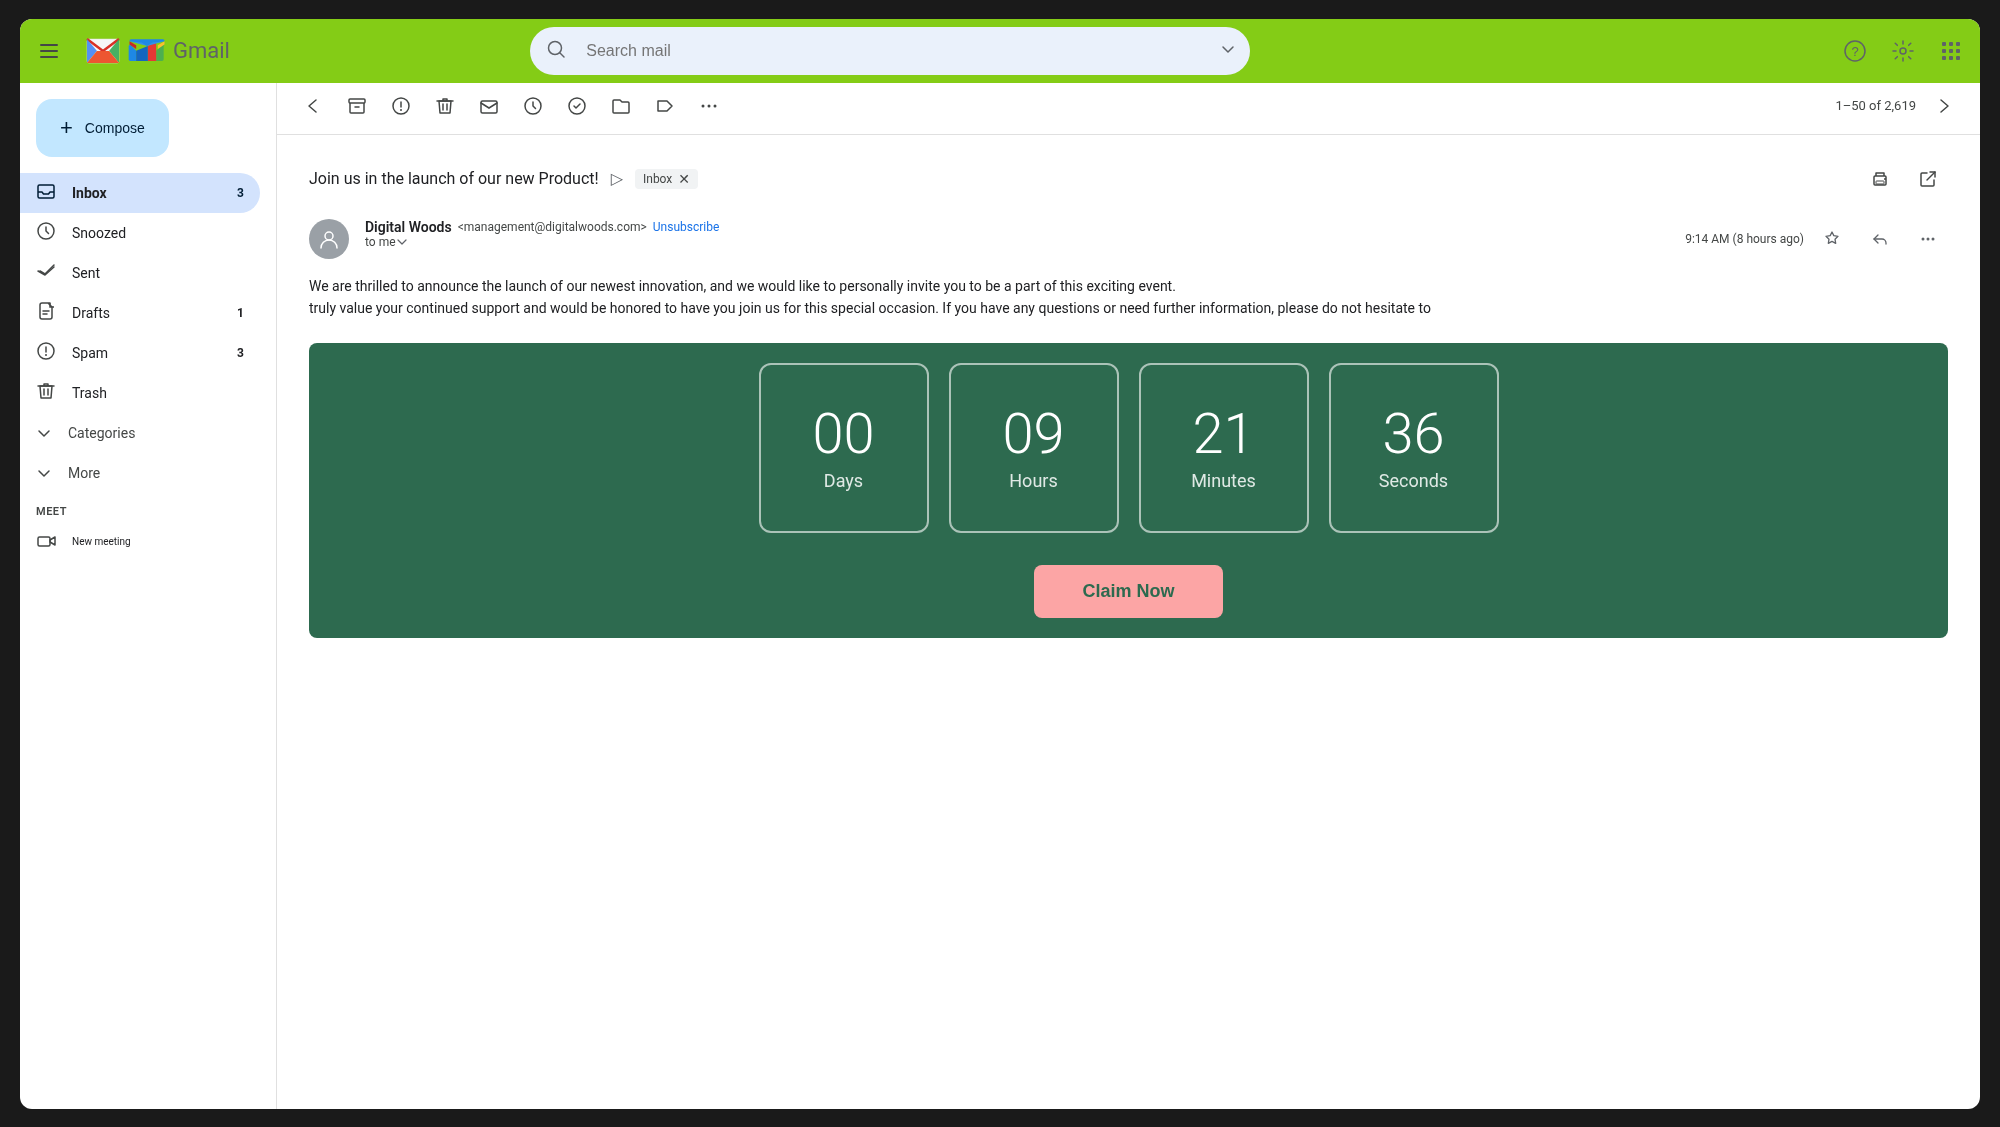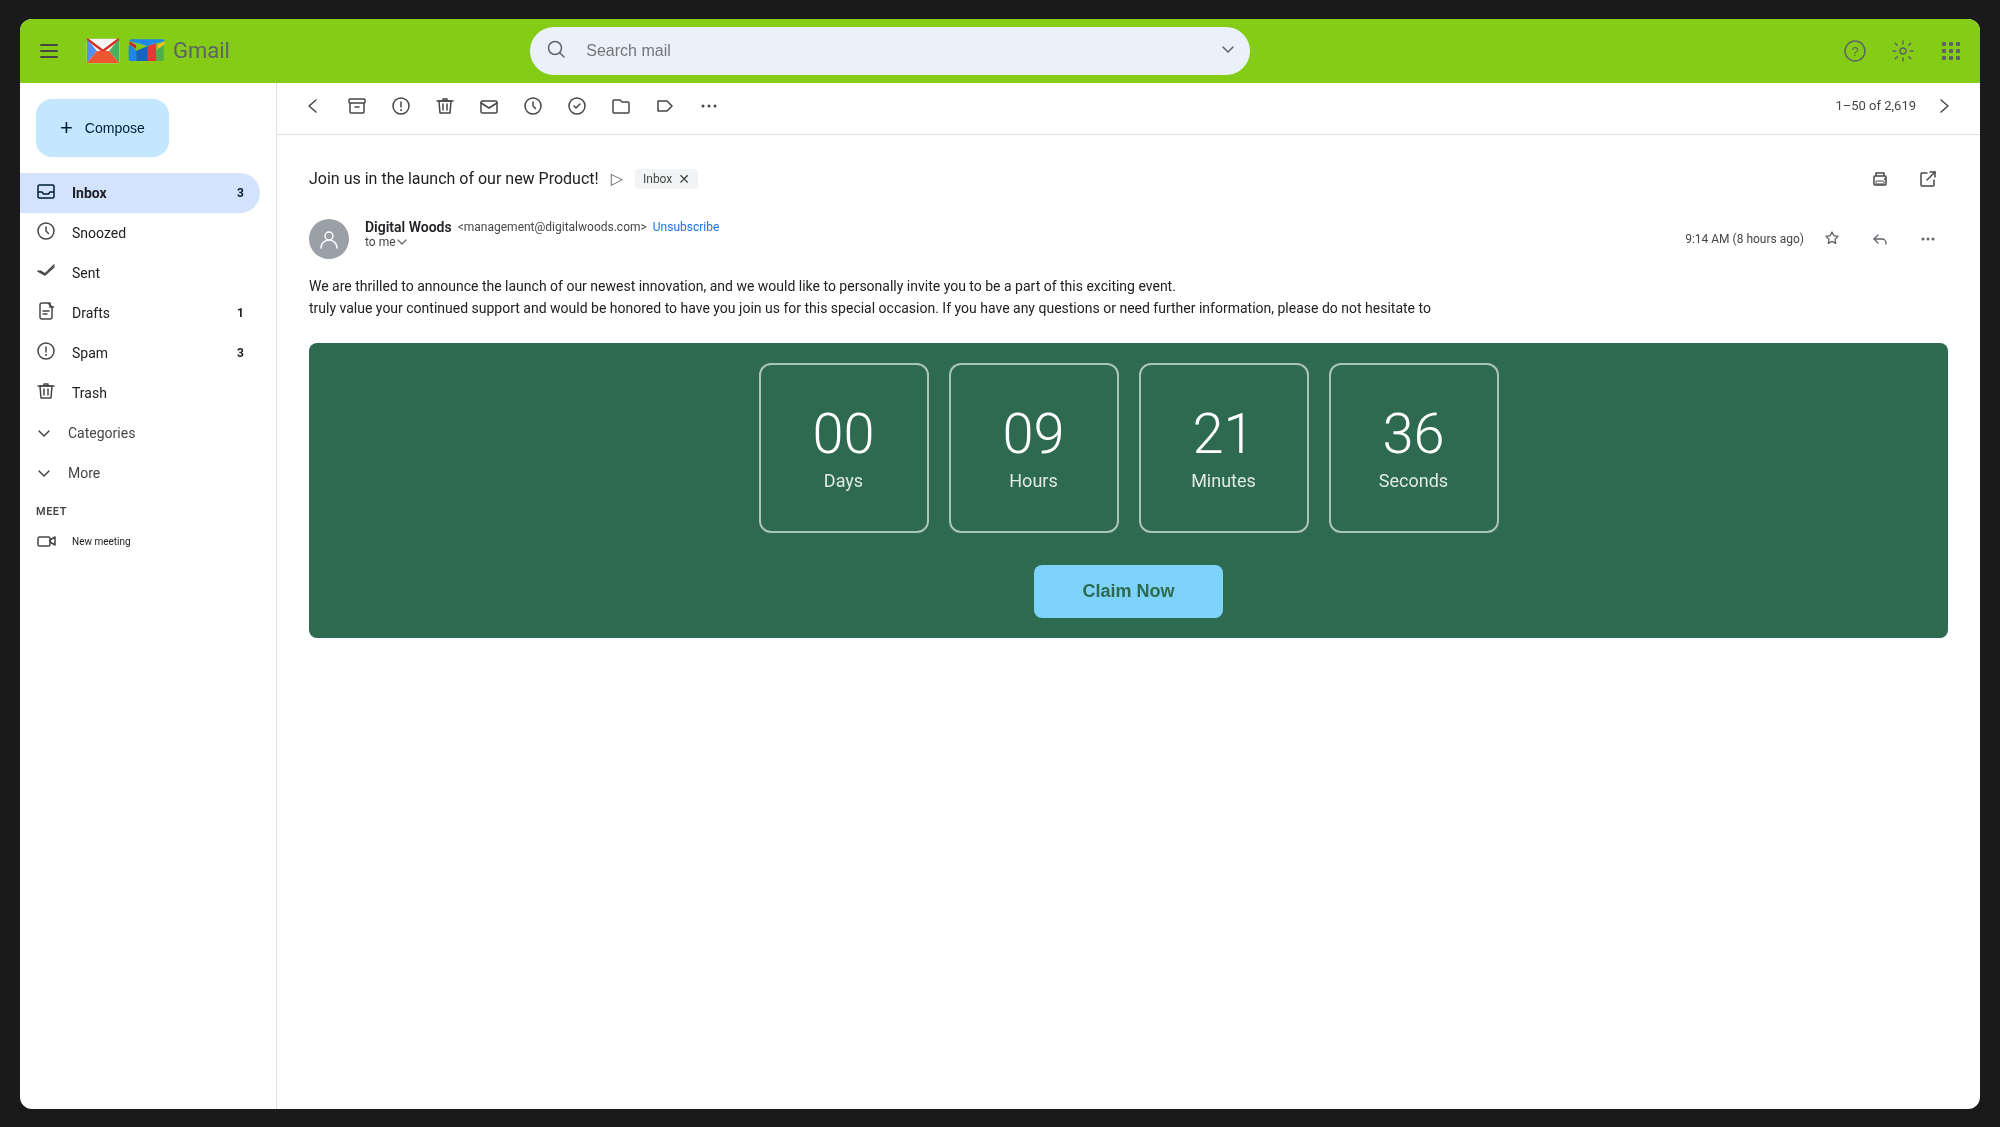--- a/index.html
+++ b/index.html
@@ -258,21 +258,21 @@
       font-weight: 300;
       color: #fff;
       line-height: 1;
     }
     .countdown-label {
       font-size: 18px;
       color: rgba(255,255,255,0.85);
       font-weight: 400;
     }
     .claim-btn {
-      background: #7dd3fc;
+      background: #fca5a5;
       color: #2d6a4f;
       border: none;
       border-radius: 8px;
       padding: 16px 48px;
       font-size: 18px;
       font-weight: 600;
       cursor: pointer;
     }
     .meet-label {
       font-size: 11px; color: #444746; font-weight: 600;

